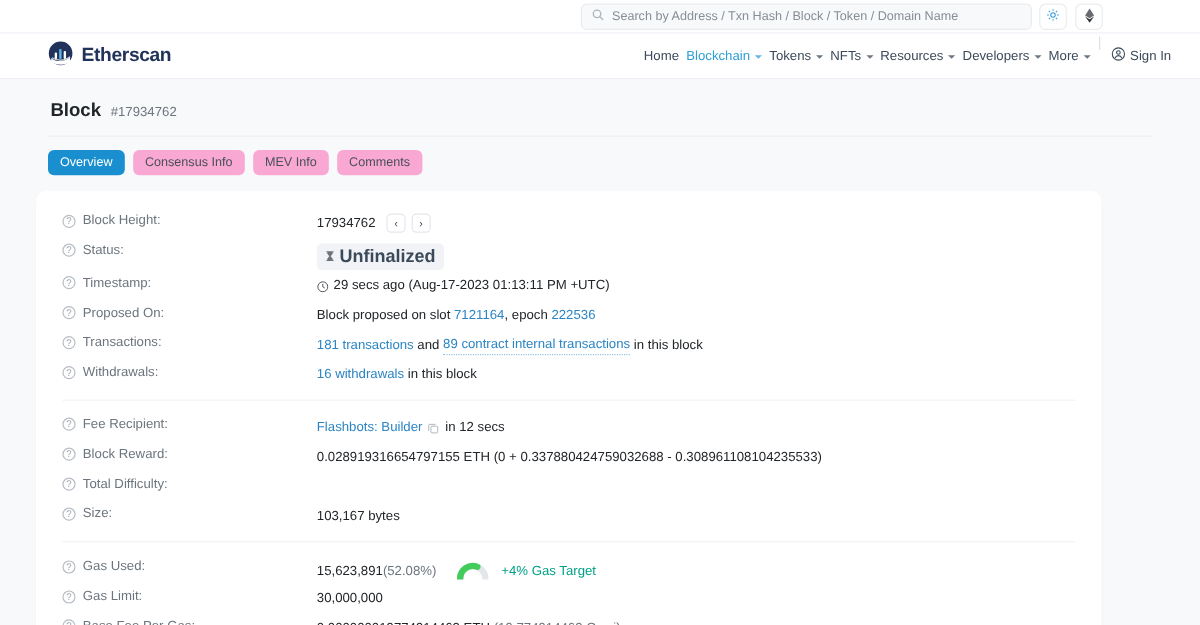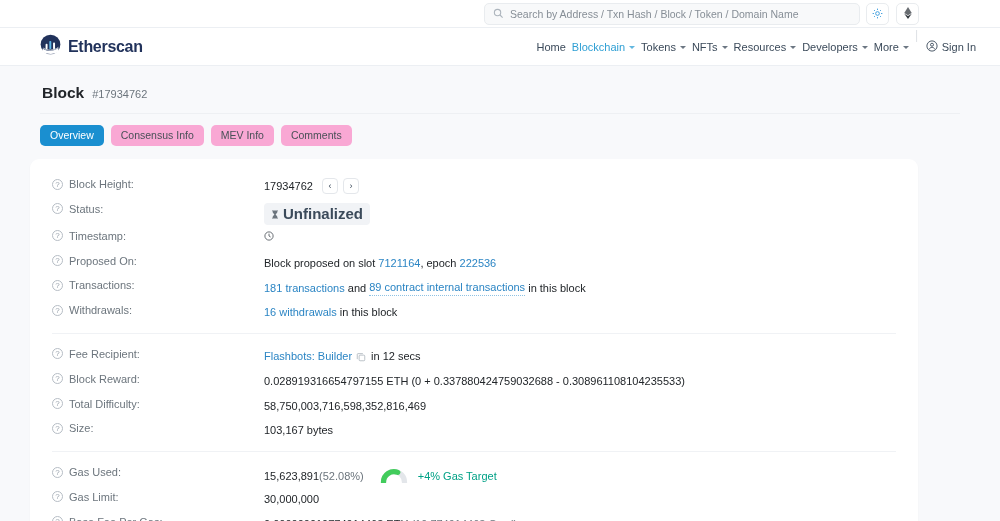--- a/index.html
+++ b/index.html
@@ -369,20 +369,21 @@
       <span class="qmark">?</span>
       <span>Timestamp:</span>
     </div>
     <div class="row-val">
       <span style="margin-right:4px;display:inline-flex;position:relative;top:1px">
         <svg width="10" height="10" viewBox="0 0 16 16" fill="none" stroke="#495057" stroke-width="1.3">
           <circle cx="8" cy="8" r="6.6"></circle>
             <path d="M8 4.2V8l2.6 1.6"></path>
         </svg>
       </span>
+      <span>29 secs ago (Aug-17-2023 01:13:11 PM +UTC)</span>
     </div>
   </div>
 
   <div class="row">
     <div class="row-label">
       <span class="qmark">?</span>
       <span>Proposed On:</span>
     </div>
     <div class="row-val">
       <span>Block proposed on slot</span>
@@ -448,23 +449,20 @@
     </div>
     <div class="row-val">
       <span>0.028919316654797155 ETH (0 + 0.337880424759032688 - 0.308961108104235533)</span>
     </div>
   </div>
 
   <div class="row">
     <div class="row-label">
       <span class="qmark">?</span>
       <span>Total Difficulty:</span>
-    </div>
-    <div class="row-val">
-      <span>58,750,003,716,598,352,816,469</span>
     </div>
   </div>
 
   <div class="row">
     <div class="row-label">
       <span class="qmark">?</span>
       <span>Size:</span>
     </div>
     <div class="row-val">
       <span>103,167 bytes</span>

